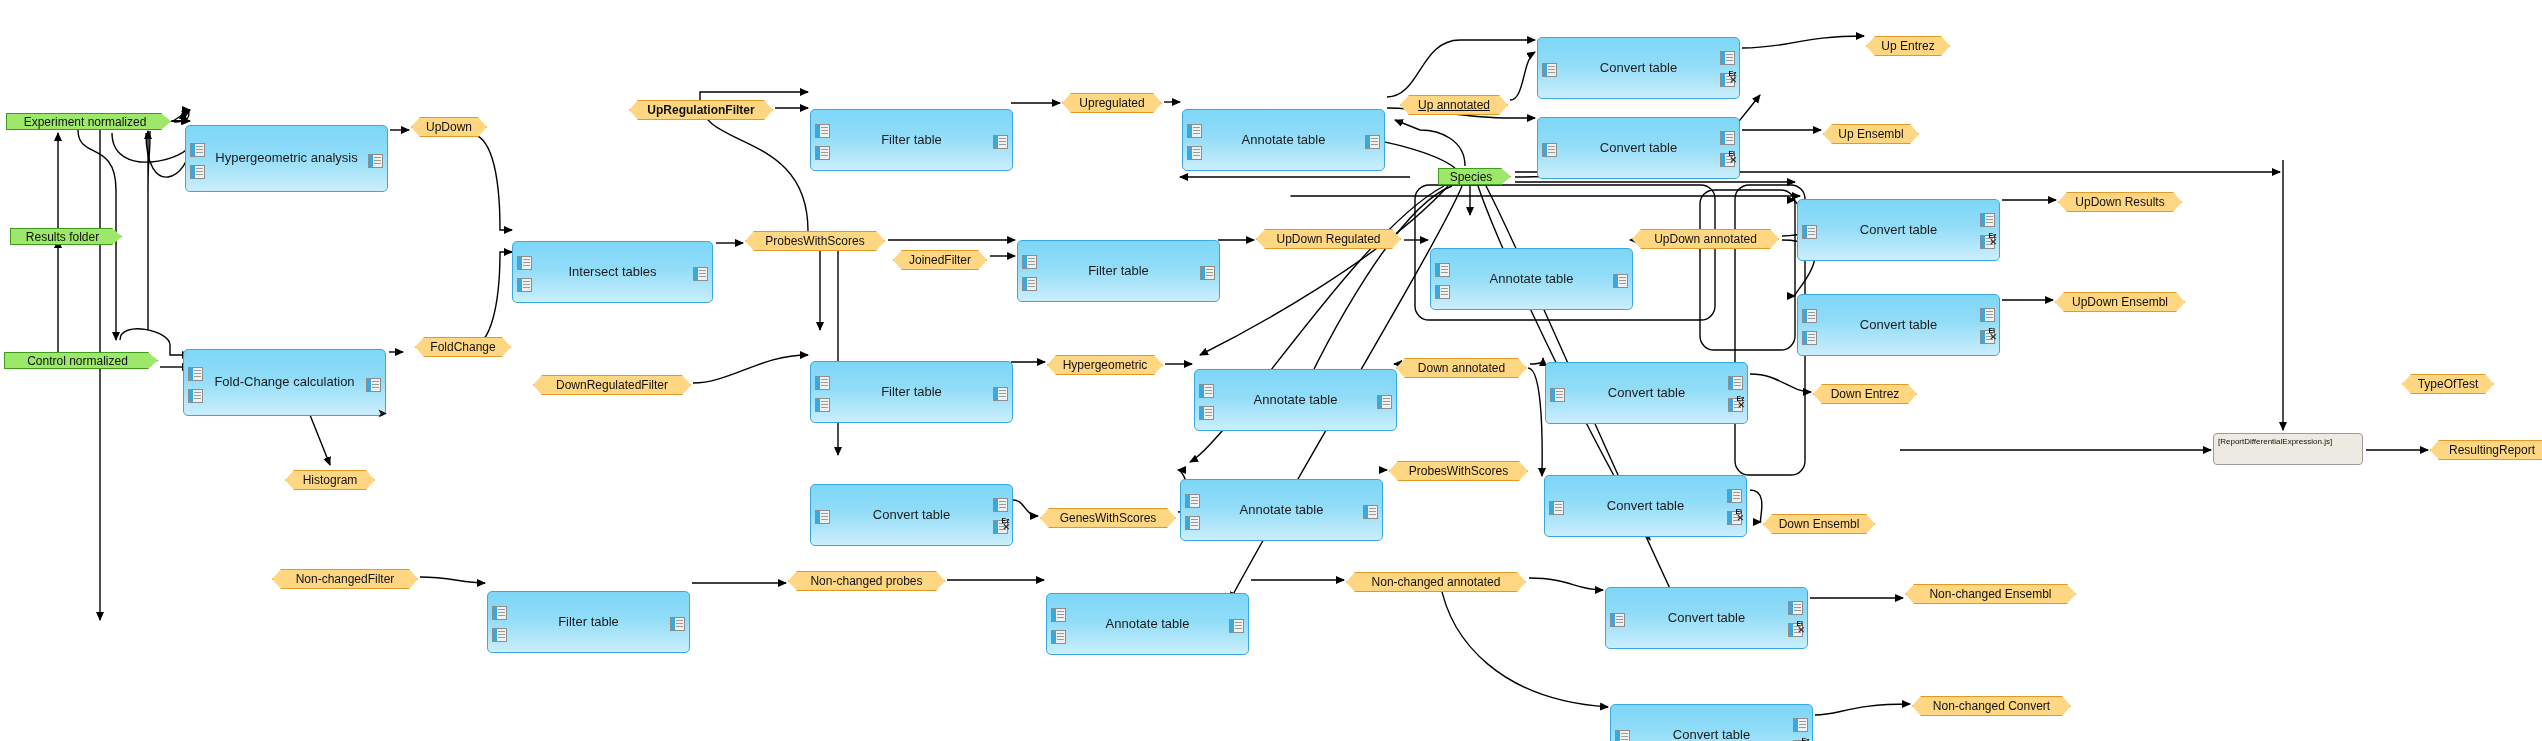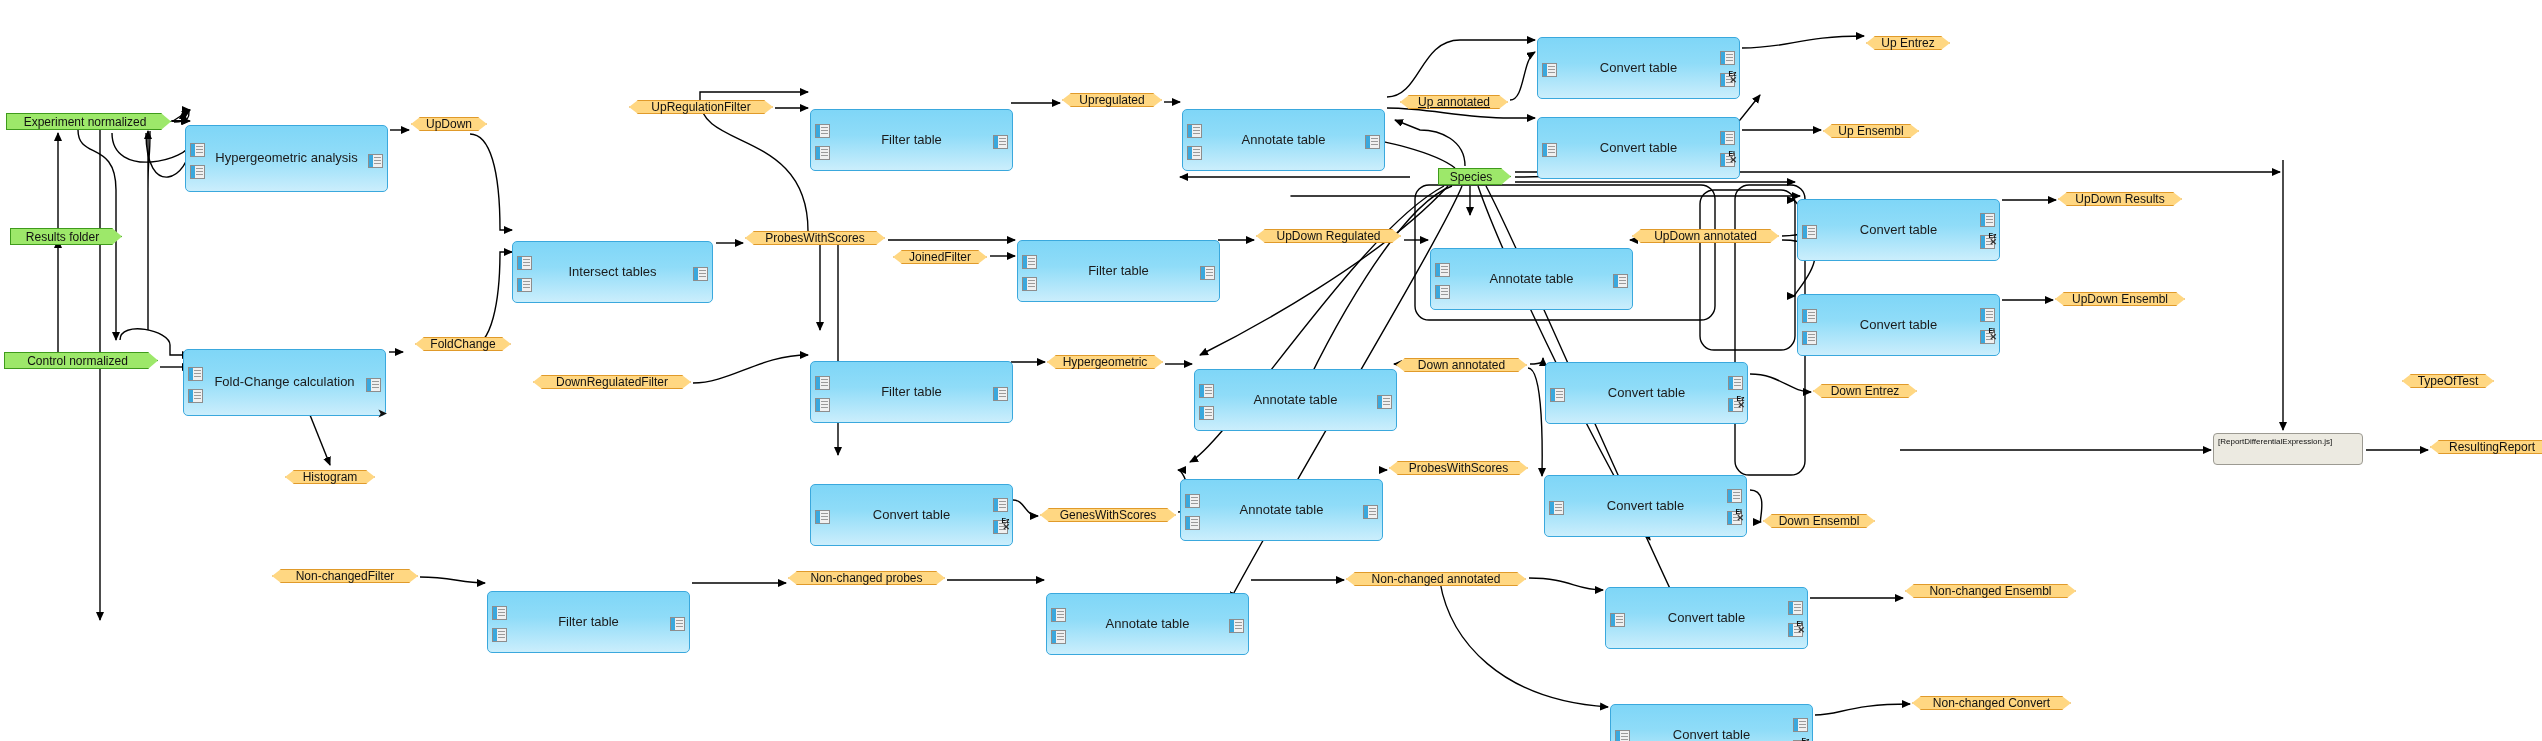--- a/index.html
+++ b/index.html
@@ -23,21 +23,21 @@
   .badge{position:absolute;font-size:7px;font-weight:bold;color:#111;line-height:1;}
   .badge .slash{display:block;font-size:9px;margin-left:1px;margin-top:-1px;color:#333;}
 
   
   .inp{position:absolute;box-sizing:border-box;height:17px;display:flex;align-items:center;
        justify-content:center;background:#9de86a;border:1px solid #3f9b1c;color:#111;font-size:12px;
        padding:0 13px 0 6px;white-space:nowrap;
        clip-path:polygon(0 0, calc(100% - 10px) 0, 100% 50%, calc(100% - 10px) 100%, 0 100%);}
 
   
-  .dat{position:absolute;box-sizing:border-box;height:14px;display:flex;align-items:center;
+  .dat{position:absolute;box-sizing:border-box;height:20px;display:flex;align-items:center;
        justify-content:center;background:#ffd782;border:1px solid #e09a2a;color:#111;font-size:12px;
        padding:0 12px;white-space:nowrap;
        clip-path:polygon(9px 0, calc(100% - 9px) 0, 100% 50%, calc(100% - 9px) 100%, 9px 100%, 0 50%);}
 
   
   .script{position:absolute;box-sizing:border-box;border:1px solid #9c9a92;border-radius:4px;
           background:#eceae1;font-size:8px;color:#111;padding:3px 4px;line-height:1.25;
           word-break:break-all;}
 
   
@@ -331,21 +331,21 @@
       </div>
       <div class="dat" style="left: 411px; top: 117px; width: 76px;">
         <span>UpDown</span>
       </div>
       <div class="dat" style="left: 415px; top: 337px; width: 96px;">
         <span>FoldChange</span>
       </div>
       <div class="dat" style="left: 285px; top: 470px; width: 90px;">
         <span>Histogram</span>
       </div>
-      <div class="dat" style="left: 629px; top: 100px; width: 144px;">
+      <div class="dat" style="left: 629px; top: 100px; width: 144px; font-weight: bold;">
         <span>UpRegulationFilter</span>
       </div>
       <div class="dat" style="left: 533px; top: 375px; width: 158px;">
         <span>DownRegulatedFilter</span>
       </div>
       <div class="dat" style="left: 272px; top: 569px; width: 146px;">
         <span>Non-changedFilter</span>
       </div>
       <div class="dat" style="left: 745px; top: 231px; width: 140px;">
         <span>ProbesWithScores</span>

